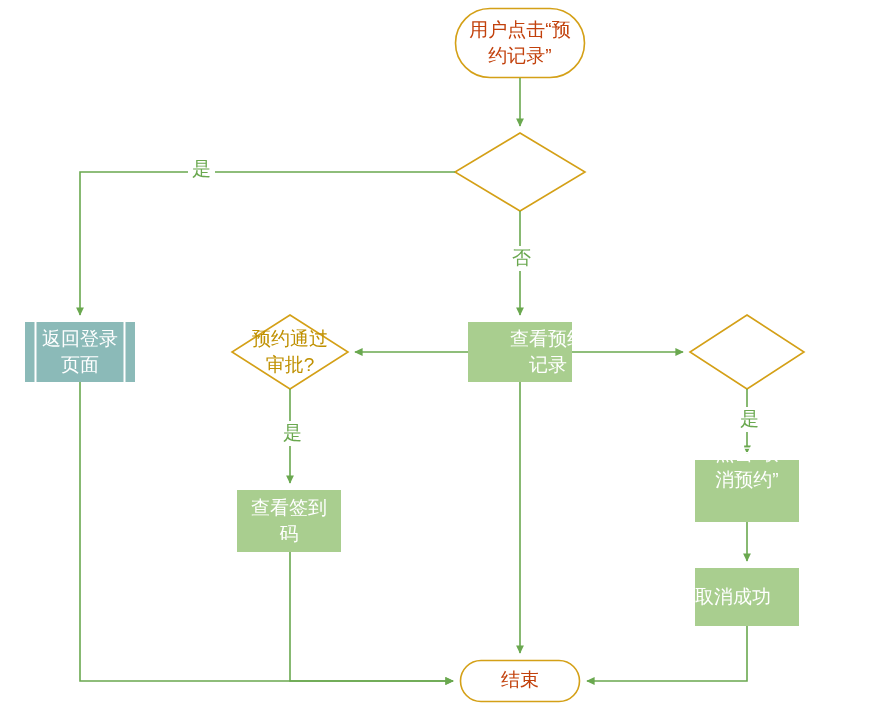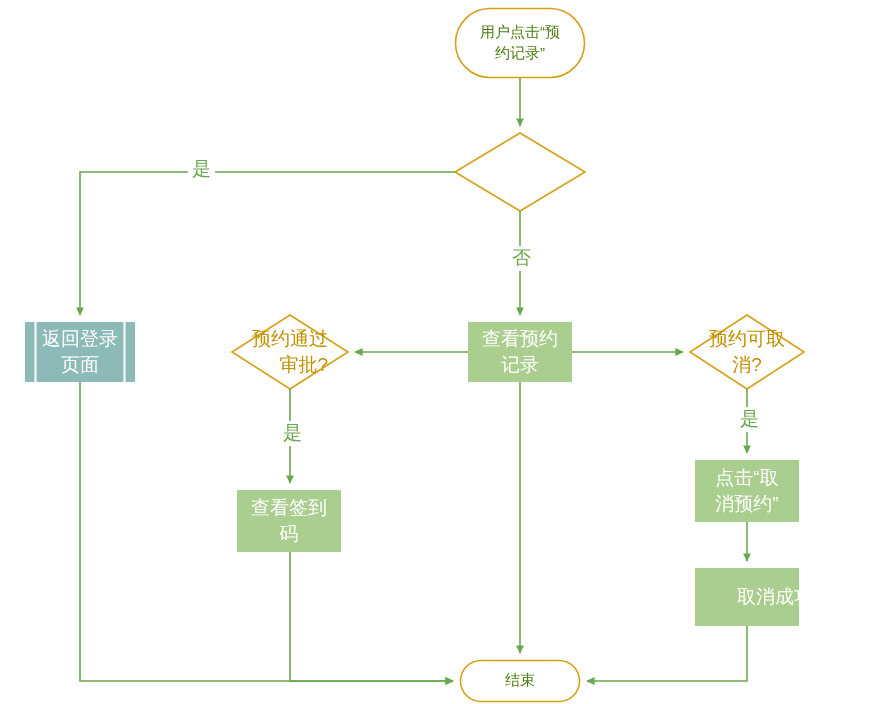--- a/index.html
+++ b/index.html
@@ -28,22 +28,22 @@
     position: absolute;
     display: flex;
     align-items: center;
     justify-content: center;
     text-align: center;
     line-height: 1.38;
     pointer-events: none;
     white-space: pre-line;
   }
   .lbl-terminator {
-    color: #4d7c0f;
-    font-size: 15px;
+    color: #c2410c;
+    font-size: 19px;
   }
   .lbl-decision {
     color: #bf9000;
     font-size: 19px;
   }
   .lbl-process {
     color: #ffffff;
     font-size: 19px;
   }
   .edge-label {
@@ -116,36 +116,34 @@
     <path d="M747,626 L747,681 L587,681" fill="none" stroke="#6aa84f" stroke-width="1.6" marker-end="url(#arrow-green)"></path>
   </svg>
 
   <div class="node-label lbl-terminator" style="left:455px; top:8px; width:130px; height:70px;">用户点击“预
 约记录”</div>
 
 
   <div class="node-label lbl-process" style="left:25px; top:322px; width:110px; height:60px;text-align:center;">返回登录
 页面</div>
 
-  <div class="node-label lbl-process" style="left:468px; top:322px; width:104px; height:60px;">查看预约
+  <div class="node-label lbl-process" style="left:468px; top:322px; width:104px; height:60px;padding-left:28px;">查看预约
 记录</div>
 
-  <div class="node-label lbl-decision" style="left:232px; top:315px; width:116px; height:74px;text-align:right;">预约通过
+  <div class="node-label lbl-decision" style="left:232px; top:315px; width:116px; height:74px;">预约通过
 审批?</div>
 
-  <div class="node-label lbl-decision" style="left:690px; top:315px; width:114px; height:74px;">预约可取
-消?</div>
 
   <div class="node-label lbl-process" style="left:237px; top:490px; width:104px; height:62px;">查看签到
 码</div>
 
-  <div class="node-label lbl-process" style="left:695px; top:460px; width:104px; height:62px;">点击“取
+  <div class="node-label lbl-process" style="left:695px; top:436px; width:104px; height:62px;">点击“取
 消预约”</div>
 
-  <div class="node-label lbl-process" style="left:731px; top:568px; width:88px; height:58px;">取消成功</div>
+  <div class="node-label lbl-process" style="left:689px; top:568px; width:88px; height:58px;">取消成功</div>
 
   <div class="node-label lbl-terminator" style="left:460px; top:660px; width:120px; height:40px;">结束</div>
 
   <div class="edge-label" style="left:188px; top:157px;">是</div>
 
   <div class="edge-label" style="left:508px; top:246px;">否</div>
 
   <div class="edge-label" style="left:279px; top:421px;">是</div>
 
   <div class="edge-label" style="left:736px; top:407px;">是</div>

